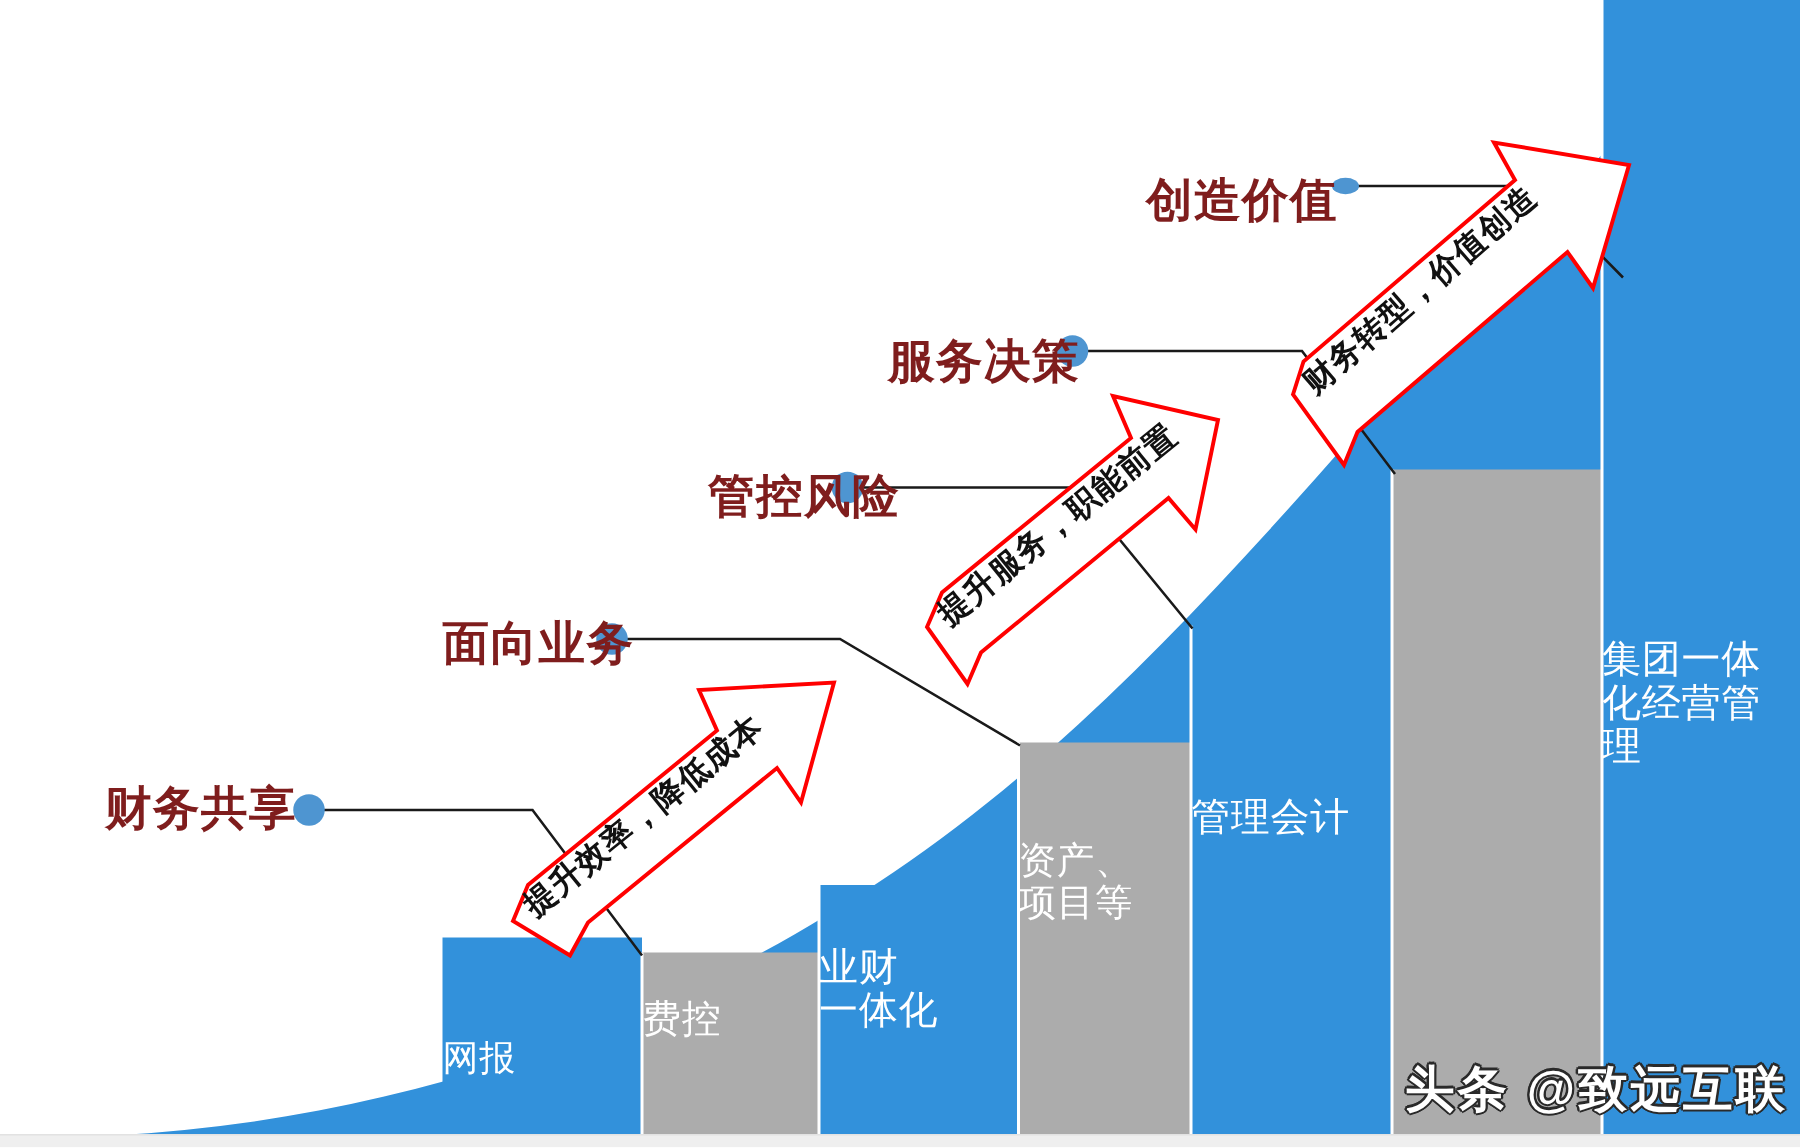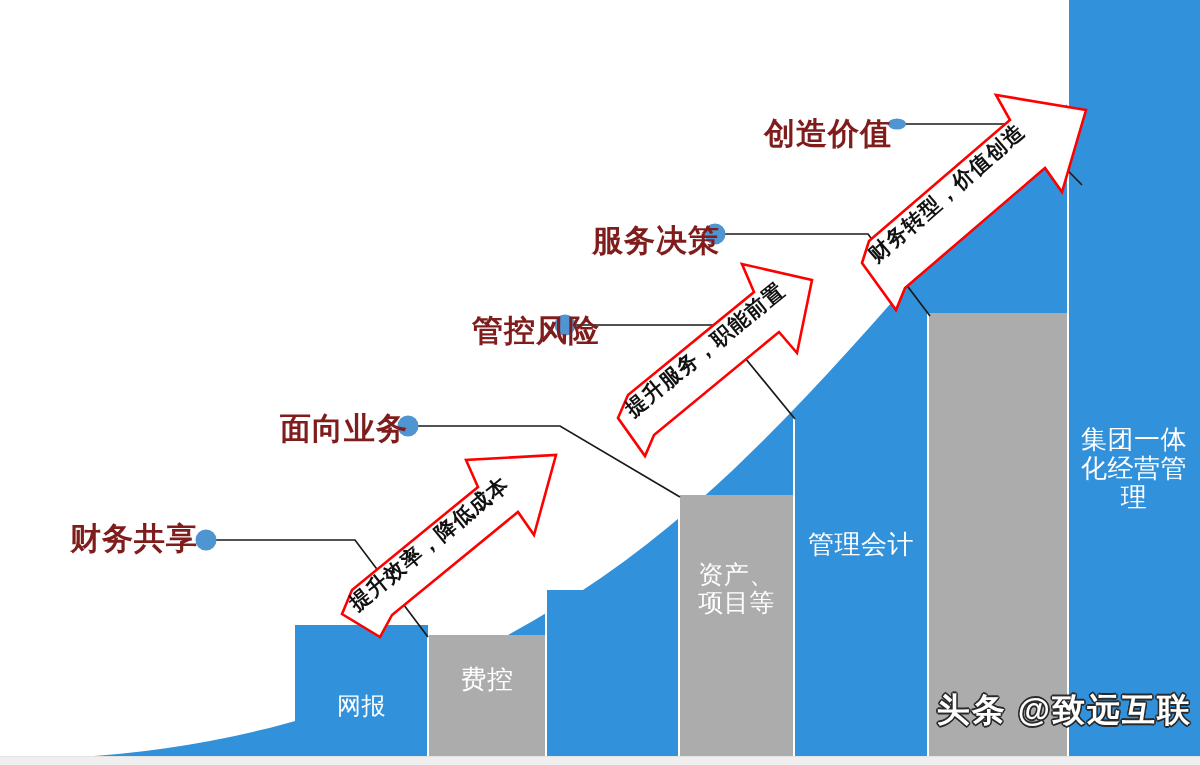--- a/index.html
+++ b/index.html
@@ -20,21 +20,21 @@
   #stage svg.layer {
     position: absolute;
     left: 0;
     top: 0;
     width: 1200px;
     height: 765px;
   }
   .bar-label {
     position: absolute;
     color: #ffffff;
-    text-align: center;
+    text-align: left;
     font-weight: 400;
     line-height: 1.12;
     letter-spacing: 0.5px;
     pointer-events: none;
     white-space: pre-line;
   }
   .stage-label {
     position: absolute;
     color: #7f1d1d;
     font-size: 31px;
@@ -47,21 +47,21 @@
     color: #111111;
     font-size: 21px;
     font-weight: 700;
     white-space: nowrap;
     letter-spacing: 1px;
     transform-origin: left center;
   }
   .watermark {
     position: absolute;
     right: 8px;
-    bottom: 32px;
+    bottom: 16px;
     font-size: 33px;
     font-weight: 700;
     color: #ffffff;
     letter-spacing: 2px;
     text-shadow:
        1.6px 0 0 #2a2a2a, -1.6px 0 0 #2a2a2a,
        0 1.6px 0 #2a2a2a, 0 -1.6px 0 #2a2a2a,
        1.2px 1.2px 0 #2a2a2a, -1.2px 1.2px 0 #2a2a2a,
        1.2px -1.2px 0 #2a2a2a, -1.2px -1.2px 0 #2a2a2a;
     white-space: nowrap;
@@ -131,34 +131,36 @@
     <g>
       <path fill="#ffffff" stroke="#FF0000" stroke-width="2.6" stroke-linejoin="miter" d="M 862,263 L 869,241 L 1010,120 L 996,95 L 1086,110 L 1062,192 L 1045,168 L 905,288 L 896,310 Z"></path>
     </g>
 
   </svg>
 
   <div class="bar-label" style="left:295px; top:693px; width:133px; font-size:24px;">网报</div>
 
   <div class="bar-label" style="left:428px; top:665px; width:118px; font-size:26px;">费控</div>
 
+  <div class="bar-label" style="left:546px; top:630px; width:133px; font-size:26px;">业财
+一体化</div>
 
   <div class="bar-label" style="left:794px; top:530px; width:134px; font-size:26px;">管理会计</div>
 
   <div class="bar-label" style="left:679px; top:560px; width:115px; font-size:25px;">资产、
 项目等</div>
 
 
   <div class="bar-label" style="left:1068px; top:425px; width:132px; font-size:26px;">集团一体
 化经营管
 理</div>
 
   <div class="stage-label" style="left:70px; top:518px;">财务共享</div>
 
-  <div class="stage-label" style="left:280px; top:408px;">面向业务</div>
+  <div class="stage-label" style="left:295px; top:408px;">面向业务</div>
 
   <div class="stage-label" style="left:440px; top:310px;margin-left:32px;">管控风险</div>
 
   <div class="stage-label" style="left:592px; top:220px;">服务决策</div>
 
   <div class="stage-label" style="left:764px; top:113px;">创造价值</div>
 
   <div class="arrow-text" style="left:352px; top:592px; transform: rotate(-39deg);">提升效率，降低成本</div>
 
   <div class="arrow-text" style="left:628px; top:398px; transform: rotate(-39deg);">提升服务，职能前置</div>

